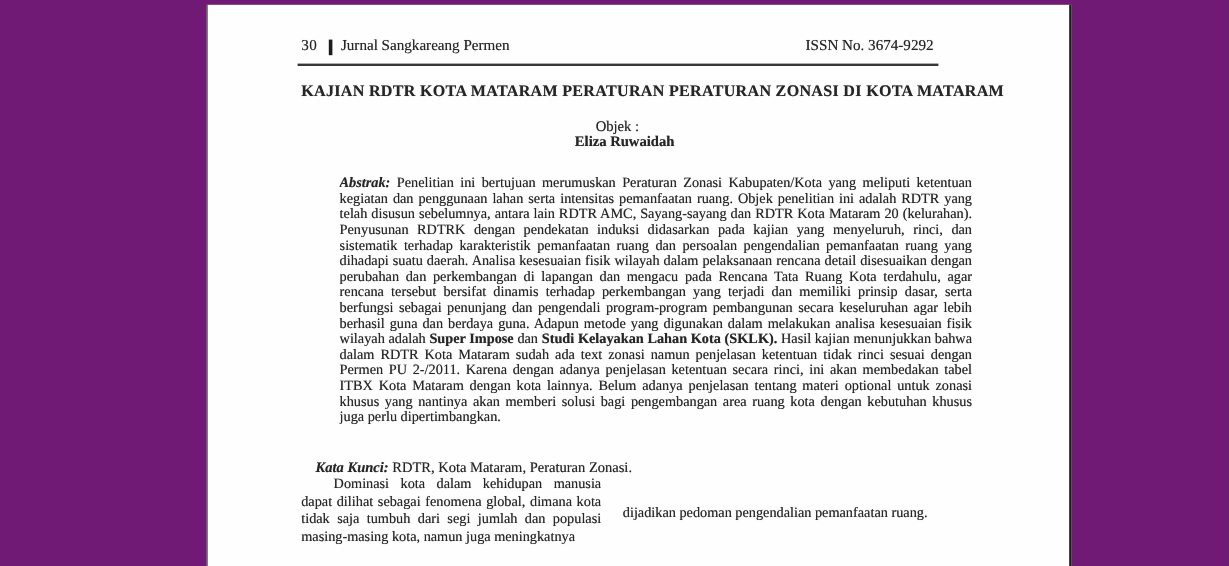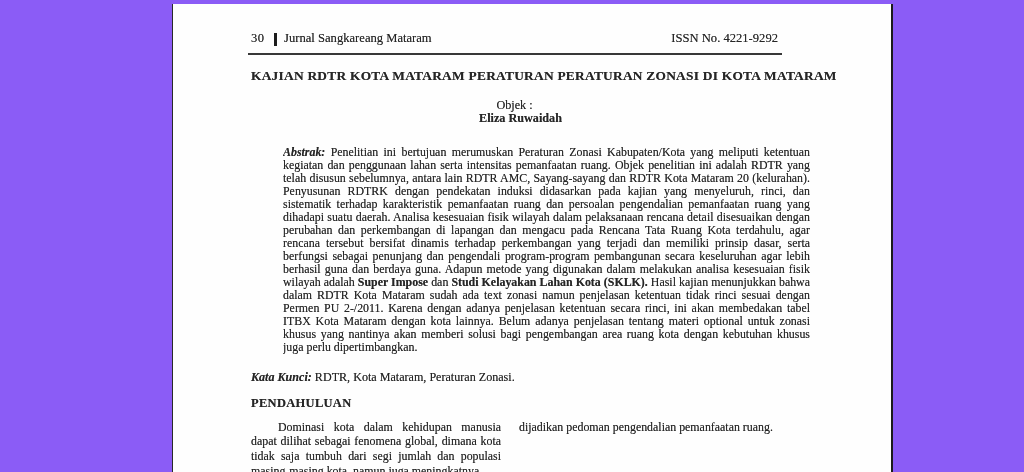--- a/index.html
+++ b/index.html
@@ -5,21 +5,21 @@
   html, body {
     margin: 0; padding: 0;
     width: 1024px; height: 472px;
     overflow: hidden;
     background: #3b3b3b;
     font-family: "Liberation Serif", serif;
   }
   .viewport {
     position: relative;
     width: 1024px; height: 472px;
-    background: #8b5cf6;
+    background: #701a75;
     overflow: hidden;
   }
   .page {
     position: absolute;
     left: 172px; top: 4px;
     width: 718px; height: 500px;
     background: #fefefe;
     border-left: 1px solid #2a2a2a;
     border-right: 2px solid #1b1b1b;
   }
@@ -68,21 +68,21 @@
     position: absolute; top: 126px; left: 16px;
     width: 527px; max-height: 242px; overflow: hidden;
     margin: 16px;
     font-size: 11.9px; line-height: 13px;
     text-align: justify;
   }
   .bi { font-weight: bold; font-style: italic; }
   b { font-weight: bold; }
   .keywords {
     position: absolute; top: 366px; left: 0;
-    margin: 0;
+    margin: 12px;
     font-size: 12.1px;
   }
   .columns {
     position: absolute; top: 392px; left: 0;
     width: 527px; height: 108px; overflow: hidden;
     display: flex;
   }
   .col { font-size: 11.9px; line-height: 14.7px; text-align: justify; }
   .col.left  { width: 250px; margin-right: 18px; }
   .col.right { width: 259px; padding-top: 24px; }
@@ -98,39 +98,38 @@
 <body>
 
 <div class="viewport">
   <div class="page">
     <div class="content">
 
       <div class="hdr">
         <div class="hdr-left">
           <span class="page-num">30</span>
           <span class="vbar"></span>
-          <span>Jurnal Sangkareang Mataram</span>
+          <span>Jurnal Sangkareang Permen</span>
         </div>
-        <div class="hdr-right">ISSN No. 4221-9292</div>
+        <div class="hdr-right">ISSN No. 3674-9292</div>
       </div>
 
       <div class="rule"></div>
 
       <h1 class="title">KAJIAN RDTR KOTA MATARAM PERATURAN PERATURAN ZONASI DI KOTA MATARAM</h1>
 
       <div class="byline">Objek :</div>
       <div class="author">Eliza Ruwaidah</div>
 
       <p class="abstract"><span class="bi">Abstrak:</span><span> Penelitian ini bertujuan merumuskan Peraturan Zonasi Kabupaten/Kota yang meliputi ketentuan kegiatan dan penggunaan lahan serta intensitas pemanfaatan ruang. Objek penelitian ini adalah RDTR yang telah disusun sebelumnya, antara lain RDTR AMC, Sayang-sayang dan RDTR Kota Mataram 20 (kelurahan). Penyusunan RDTRK dengan pendekatan induksi didasarkan pada kajian yang menyeluruh, rinci, dan sistematik terhadap karakteristik pemanfaatan ruang dan persoalan pengendalian pemanfaatan ruang yang dihadapi suatu daerah. Analisa kesesuaian fisik wilayah dalam pelaksanaan rencana detail disesuaikan dengan perubahan dan perkembangan di lapangan dan mengacu pada Rencana Tata Ruang Kota terdahulu, agar rencana tersebut bersifat dinamis terhadap perkembangan yang terjadi dan memiliki prinsip dasar, serta berfungsi sebagai penunjang dan pengendali program-program pembangunan secara keseluruhan agar lebih berhasil guna dan berdaya guna. Adapun metode yang digunakan dalam melakukan analisa kesesuaian fisik wilayah adalah </span><b>Super Impose</b><span> dan </span><b>Studi Kelayakan Lahan Kota (SKLK).</b><span> Hasil kajian menunjukkan bahwa dalam RDTR Kota Mataram sudah ada text zonasi namun penjelasan ketentuan tidak rinci sesuai dengan Permen PU 2-/2011. Karena dengan adanya penjelasan ketentuan secara rinci, ini akan membedakan tabel ITBX Kota Mataram dengan kota lainnya. Belum adanya penjelasan tentang materi optional untuk zonasi khusus yang nantinya akan memberi solusi bagi pengembangan area ruang kota dengan kebutuhan khusus juga perlu dipertimbangkan.</span></p>
 
       <p class="keywords"><span class="bi">Kata Kunci:</span><span> RDTR, Kota Mataram, Peraturan Zonasi.</span></p>
 
       <div class="columns">
         <div class="col left">
-          <h2>PENDAHULUAN</h2>
           <p class="indent">Dominasi kota dalam kehidupan manusia dapat dilihat sebagai fenomena global, dimana kota tidak saja tumbuh dari segi jumlah dan populasi masing-masing kota, namun juga meningkatnya</p>
         </div>
         <div class="col right">
           <p>dijadikan pedoman pengendalian pemanfaatan ruang.</p>
         </div>
       </div>
 
     </div>
   </div>
 </div>

